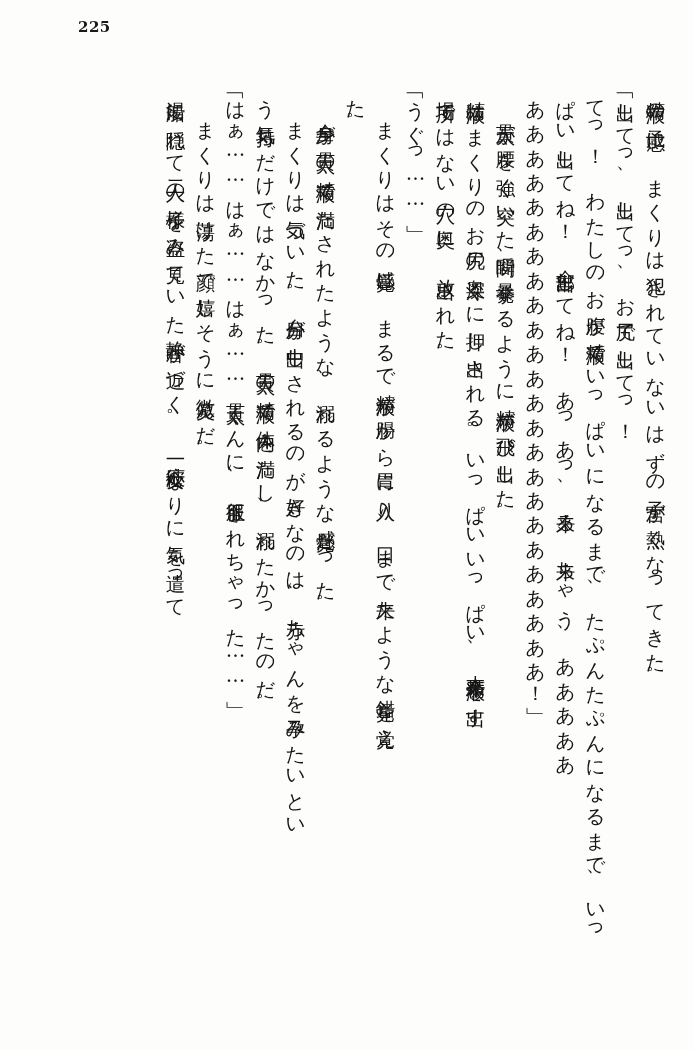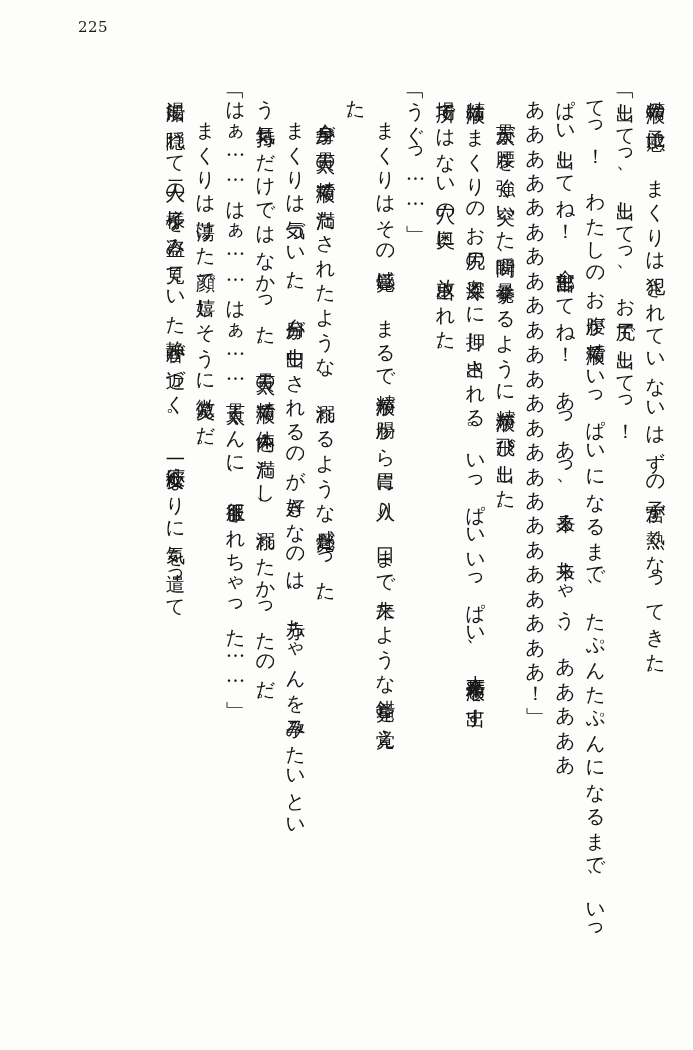--- a/index.html
+++ b/index.html
@@ -22,20 +22,21 @@
     box-sizing: border-box;
   }
   .page-number {
     position: absolute;
     top: 18px;
     left: 78px;
     font-size: 15px;
     letter-spacing: 0.5px;
     color: #1a1a1a;
     font-family: "DejaVu Serif", "Liberation Serif", serif;
+    font-weight: bold;
   }
   .text-body {
     position: absolute;
     top: 86px;
     left: 30px;
     right: 28px;
     height: 930px;
     display: flex;
     flex-direction: row-reverse;
     justify-content: flex-start;

